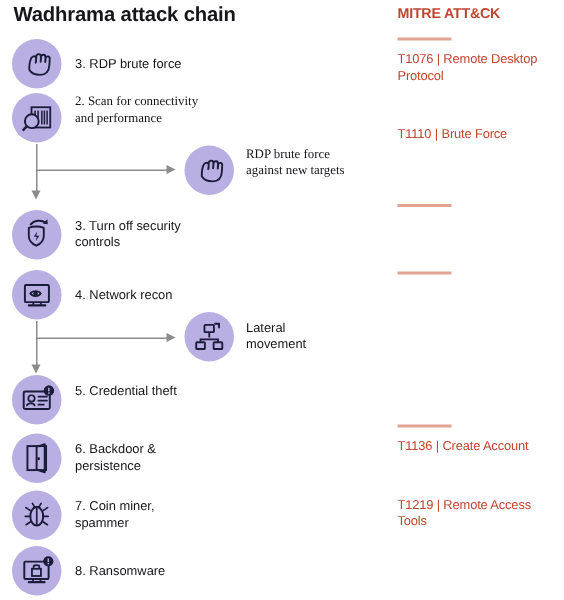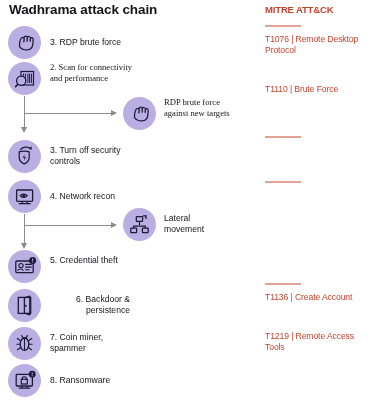--- a/index.html
+++ b/index.html
@@ -291,21 +291,21 @@
     </div>
     <div class="node-label two" style="width:72px;">5. Credential theft</div>
   </div>
 
   <div class="node" style="left:8px; top:289px;">
     <div class="node-icon">
       <svg viewBox="0 0 33 33">
           <use href="#ic-door"></use>
         </svg>
     </div>
-    <div class="node-label two" style="width:80px;text-align:right;">6. Backdoor &amp; persistence</div>
+    <div class="node-label two" style="width:80px;">6. Backdoor &amp; persistence</div>
   </div>
 
   <div class="node" style="left:8px; top:327px;">
     <div class="node-icon">
       <svg viewBox="0 0 33 33">
           <use href="#ic-bug"></use>
         </svg>
     </div>
     <div class="node-label two" style="width:78px;">7. Coin miner, spammer</div>
   </div>

